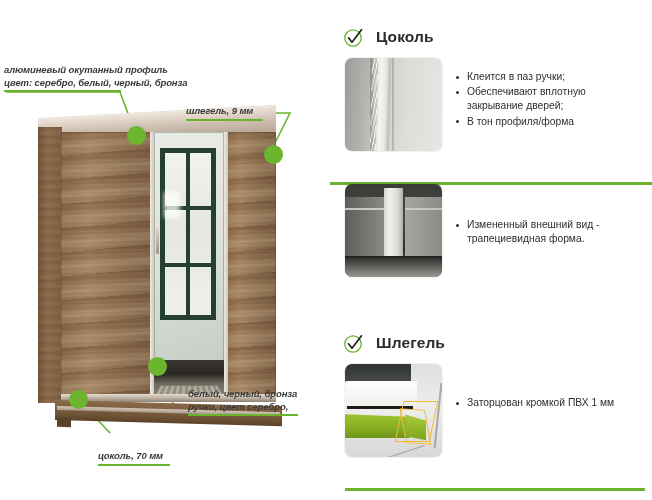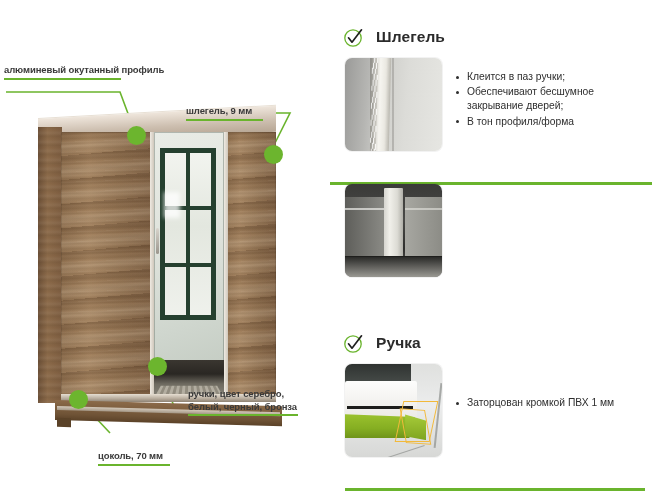--- a/index.html
+++ b/index.html
@@ -11,21 +11,21 @@
     overflow:hidden;
     position:relative;
   }
   .stage{position:absolute;left:0;top:0;width:652px;height:500px;}
 
   
   .left-panel{position:absolute;left:0;top:0;width:330px;height:500px;}
 
   .callout{position:absolute;}
   .callout .ctext{
-    font-weight:bold;
+    font-style:italic;font-weight:bold;
     font-size:9.5px;line-height:12.5px;
     color:#3a3a3a;white-space:nowrap;
     letter-spacing:-0.1px;
   }
   .callout .uline{
     height:2px;background:#6ab42d;margin-top:1px;
   }
   .dot{
     position:absolute;border-radius:50%;
     background:#6cb52e;
@@ -259,91 +259,95 @@
       <div class="w-foot"></div>
     </div>
 
     <div class="dot" style="left:127px;top:126px;width:19px;height:19px;"></div>
     <div class="dot" style="left:264px;top:145px;width:19px;height:19px;"></div>
     <div class="dot" style="left:148px;top:357px;width:19px;height:19px;"></div>
     <div class="dot" style="left:69px;top:390px;width:19px;height:19px;"></div>
 
     <div class="callout" style="left:4px;top:64px;">
       <div class="ctext">алюминевый окутанный профиль</div>
+      <div class="ctext">цвет: серебро, белый, черный, бронза</div>
       <div class="uline" style="width:117px"></div>
     </div>
 
     <div class="callout" style="left:186px;top:105px;">
       <div class="ctext">шлегель, 9 мм</div>
       <div class="uline" style="width:77px"></div>
     </div>
 
     <div class="callout" style="left:188px;top:388px;">
+      <div class="ctext">белый, черный, бронза</div>
       <div class="ctext">ручки, цвет серебро,</div>
-      <div class="ctext">белый, черный, бронза</div>
       <div class="uline" style="width:110px"></div>
     </div>
 
     <div class="callout" style="left:98px;top:450px;">
       <div class="ctext">цоколь, 70 мм</div>
       <div class="uline" style="width:72px"></div>
     </div>
   </div>
 
   <div class="right-panel">
 
     <div class="section s1">
       <div class="sec-head">
         <span class="check-icon">
           <svg width="22" height="22" viewBox="0 0 22 22">
             <circle cx="10" cy="12" r="8.2" fill="none" stroke="#6ab42d" stroke-width="1.3"></circle>
             <path d="M5.5 11.8 L9 16.2 L18.5 3.8" fill="none" stroke="#1f1f1f" stroke-width="1.7" stroke-linecap="round" stroke-linejoin="round"></path>
           </svg>
         </span>
-        <span class="sec-title">Шлегель</span>
+        <span class="sec-title">Цоколь</span>
       </div>
       <div class="sec-body">
         <div class="photo ph-shlegel">
           <span class="seamL"></span>
           <span class="brush"></span>
           <span class="seamR"></span>
         </div>
         <ul class="bullets">
           <li>Клеится в паз ручки;</li>
-          <li>Обеспечивают бесшумное закрывание дверей;</li>
+          <li>Обеспечивают вплотную закрывание дверей;</li>
           <li>В тон профиля/форма</li>
         </ul>
       </div>
       <div class="divider dv1"></div>
     </div>
 
     <div class="section s2">
       <div class="sec-body">
         <div class="photo ph-handle">
           <span class="panelL"></span>
           <span class="panelR"></span>
           <span class="line1"></span>
           <span class="line2"></span>
           <span class="hdl"></span>
           <span class="rail"></span>
           <span class="floorline"></span>
         </div>
+        <ul class="bullets" style="padding-top:22px">
+          <li>Измененный внешний вид - трапециевидная форма.</li>
+        </ul>
       </div>
       <div class="divider dv2"></div>
     </div>
 
     <div class="section s3">
       <div class="sec-head">
         <span class="check-icon">
           <svg width="22" height="22" viewBox="0 0 22 22">
             <circle cx="10" cy="12" r="8.2" fill="none" stroke="#6ab42d" stroke-width="1.3"></circle>
             <path d="M5.5 11.8 L9 16.2 L18.5 3.8" fill="none" stroke="#1f1f1f" stroke-width="1.7" stroke-linecap="round" stroke-linejoin="round"></path>
           </svg>
         </span>
-        <span class="sec-title">Ручка</span>
+        <span class="sec-title">Шлегель</span>
       </div>
       <div class="sec-body">
         <div class="photo ph-plinth">
           <span class="dark"></span>
           <span class="cab"></span>
           <span class="slot"></span>
           <span class="green"></span>
           <span class="green2"></span>
           <span class="wallline"></span>
           <span class="floorline2"></span>

